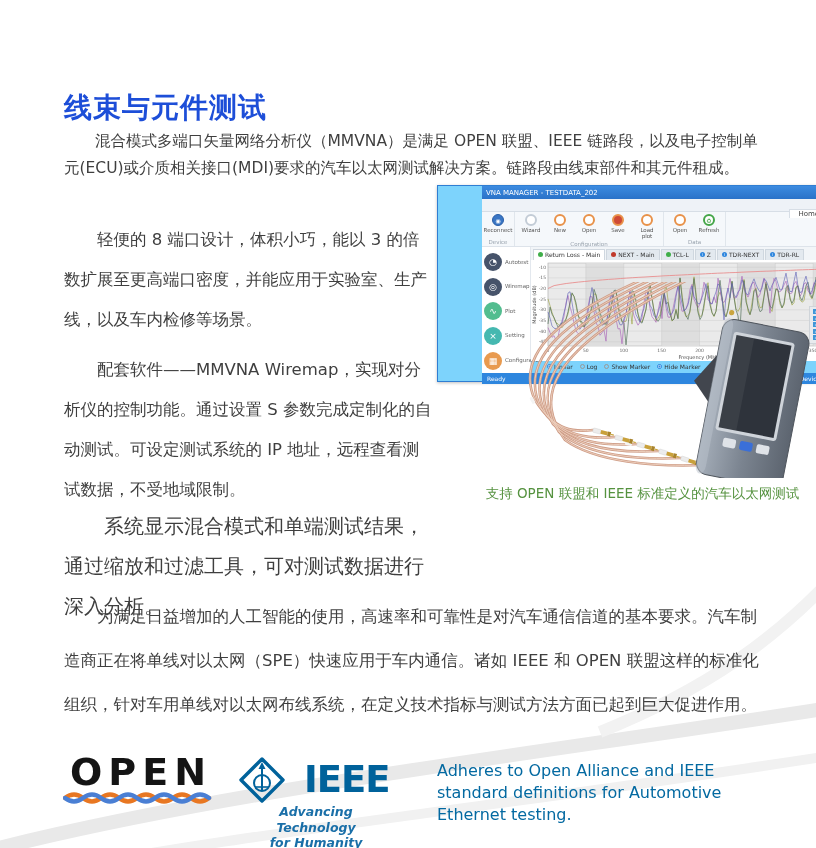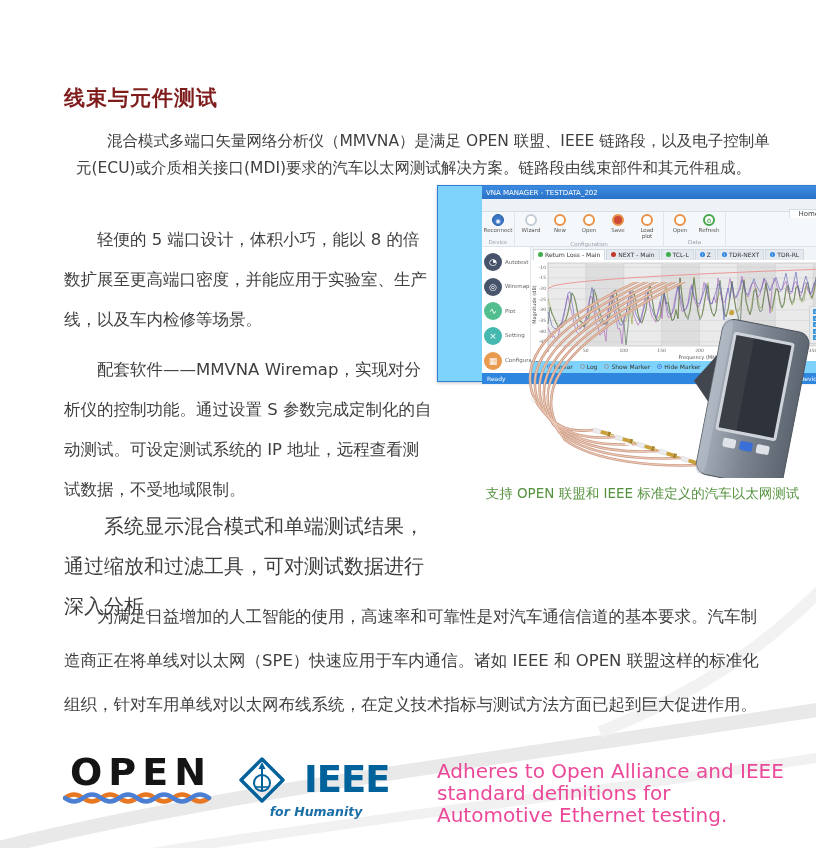--- a/index.html
+++ b/index.html
@@ -2,23 +2,23 @@
 <html><head>
 <meta charset="utf-8">
 <style>
   html,body{margin:0;padding:0;}
   body{width:816px;height:848px;position:relative;background:#fff;overflow:hidden;
        font-family:"DejaVu Sans",sans-serif;color:#404040;}
   .bg-swoosh{position:absolute;left:0;top:0;z-index:0;}
   .layer{position:absolute;z-index:1;}
 
   
-  .doc-title{left:64px;top:70px;font-size:21px;font-weight:bold;color:#7f1d1d;letter-spacing:1px;}
+  .doc-title{left:64px;top:70px;font-size:28px;font-weight:bold;color:#1d4ed8;letter-spacing:1px;}
   .p{position:absolute;z-index:1;text-indent:2em;color:#3f3f3f;}
-  .p1{left:76px;top:112px;width:694px;font-size:15.5px;line-height:27px;}
+  .p1{left:64px;top:112px;width:694px;font-size:15.5px;line-height:27px;}
   .p2{left:64px;top:203px;width:370px;font-size:16.5px;line-height:40px;}
   .p3{left:64px;top:333px;width:370px;font-size:16.5px;line-height:40px;}
   .p4{left:64px;top:486px;width:370px;font-size:20px;line-height:40px;}
   .p5{left:64px;top:578px;width:700px;font-size:16.5px;line-height:44px;}
   .fig-caption{left:453px;top:485px;width:379px;text-align:center;font-size:13.5px;color:#55923f;}
 
   
   .appwin{left:437px;top:185px;width:432px;height:197px;border:1px solid #2f7ed3;box-sizing:border-box;
           background:#7dd3fc;box-shadow:0 1px 3px rgba(0,0,0,.25);font-family:"DejaVu Sans",sans-serif;padding-left:44px;}
   .titlebar{height:13px;background:linear-gradient(#3c8be0,#2a72c8);color:#fff;font-size:7px;
@@ -77,34 +77,34 @@
   
   .open-logo{left:62px;top:754px;width:152px;text-align:center;color:#141414;z-index:2;}
   .open-word1{font-size:38px;font-weight:bold;letter-spacing:6px;margin-right:-6px;line-height:36px;}
   .open-word2{font-size:18px;font-weight:bold;letter-spacing:3.5px;margin-right:-3.5px;line-height:22px;}
   .ieee-logo{left:238px;top:756px;width:156px;z-index:2;}
   .ieee-top{display:flex;align-items:center;gap:18px;}
   .ieee-name{font-size:37px;font-weight:bold;color:#00629b;letter-spacing:-1px;line-height:40px;}
   .ieee-tag{font-size:12.5px;font-style:italic;font-weight:bold;color:#1a6fa8;text-align:center;line-height:1.25;}
   .standards{left:437px;top:760px;width:352px;z-index:2;}
   .std-head{font-size:15px;font-weight:bold;color:#53913f;margin:0 0 11px 0;}
-  .std-body{font-size:20px;color:#ec4899;line-height:22px;margin:0;}
+  .std-body{font-size:16px;color:#0369a1;line-height:22px;margin:0;}
 </style>
 </head>
 <body>
 
 <svg class="bg-swoosh" width="816" height="848">
   <path d="M-40,858 C 220,788 560,752 880,700" stroke="#e9e9e9" stroke-width="14" fill="none"></path>
   <path d="M-40,888 C 240,830 520,806 880,748" stroke="#f1f1f1" stroke-width="10" fill="none"></path>
   <path d="M600,732 C 700,692 780,640 852,556" stroke="#f2f2f2" stroke-width="12" fill="none"></path>
 </svg>
 
 <h1 class="layer doc-title">线束与元件测试</h1>
 <p class="p p1">混合模式多端口矢量网络分析仪（MMVNA）是满足 OPEN 联盟、IEEE 链路段，以及电子控制单元(ECU)或介质相关接口(MDI)要求的汽车以太网测试解决方案。链路段由线束部件和其元件租成。</p>
-<p class="p p2">轻便的 5 端口设计，体积小巧，能以 8 的倍数扩展至更高端口密度，并能应用于实验室、生产线，以及车内检修等场景。</p>
+<p class="p p2">轻便的 8 端口设计，体积小巧，能以 3 的倍数扩展至更高端口密度，并能应用于实验室、生产线，以及车内检修等场景。</p>
 <p class="p p3">配套软件——MMVNA Wiremap，实现对分析仪的控制功能。通过设置 S 参数完成定制化的自动测试。可设定测试系统的 IP 地址，远程查看测试数据，不受地域限制。</p>
 <p class="p p4">系统显示混合模式和单端测试结果，通过缩放和过滤工具，可对测试数据进行深入分析。</p>
 <p class="p p5">为满足日益增加的人工智能的使用，高速率和可靠性是对汽车通信信道的基本要求。汽车制造商正在将单线对以太网（SPE）快速应用于车内通信。诸如 IEEE 和 OPEN 联盟这样的标准化组织，针对车用单线对以太网布线系统，在定义技术指标与测试方法方面已起到巨大促进作用。</p>
 <div class="layer fig-caption">支持 OPEN 联盟和 IEEE 标准定义的汽车以太网测试</div>
 
 <div class="layer appwin">
   <div class="titlebar">
     <span>VNA MANAGER - TESTDATA_202</span>
     <span class="wctrls">
       <span>–</span>
@@ -416,19 +416,20 @@
     <svg width="48" height="48">
       <polygon points="24,3 45,24 24,45 3,24" fill="none" stroke="#00629b" stroke-width="3.4" stroke-linejoin="round"></polygon>
       <circle cx="24" cy="27" r="8" fill="none" stroke="#00629b" stroke-width="2"></circle>
       <line x1="24" y1="34" x2="24" y2="11" stroke="#00629b" stroke-width="2"></line>
       <polygon points="24,6 20.5,13 27.5,13" fill="#00629b"></polygon>
       <line x1="17" y1="31" x2="31" y2="31" stroke="#00629b" stroke-width="1.6"></line>
     </svg>
     <span class="ieee-name">IEEE</span>
   </div>
   <div class="ieee-tag">
+    <div>Advancing Technology</div>
     <div>for Humanity</div>
   </div>
 </div>
 
 <div class="layer standards">
   <p class="std-body">Adheres to Open Alliance and IEEE standard definitions for Automotive Ethernet testing.</p>
 </div>
 
 </body></html>

